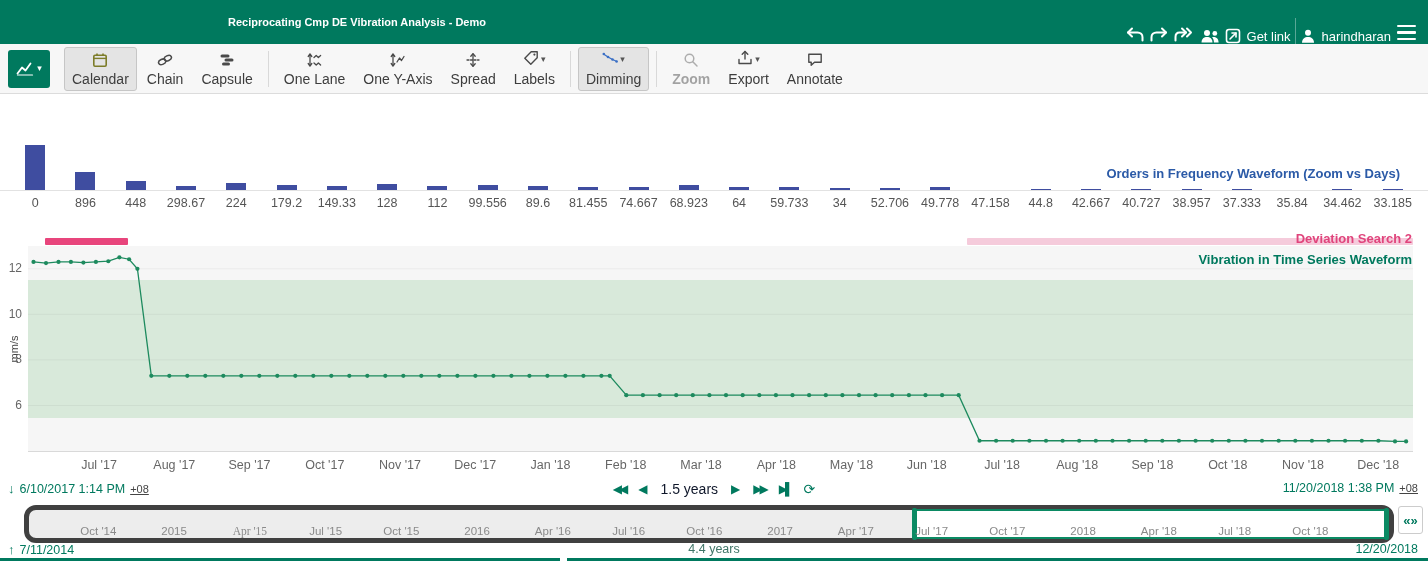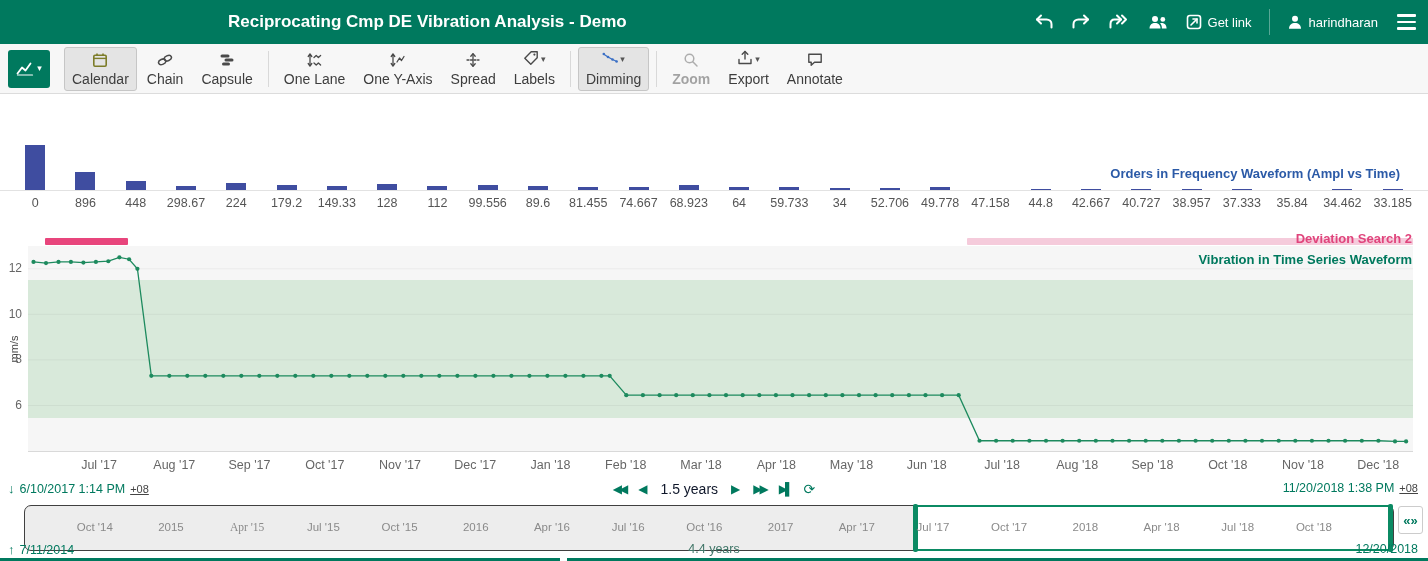--- a/index.html
+++ b/index.html
@@ -1,22 +1,22 @@
 <!DOCTYPE html>
 <html><head>
 <meta charset="utf-8">
 <style>
   * { box-sizing: border-box; }
   html,body { margin:0; padding:0; width:1428px; height:561px; overflow:hidden;
     font-family:"Liberation Sans", sans-serif; background:#fff; }
 
   
   .app-header { position:relative; height:44px; background:#00795e; color:#fff; }
-  .app-title { position:absolute; left:228px; top:0; line-height:44px; font-size:17px; font-weight:bold; }
-  .header-right { position:absolute; right:10px; top:0; height:44px; display:flex; align-items:center; gap:17px; }
+  .app-title { position:absolute; left:228px; top:0; line-height:44px; font-size:11px; font-weight:bold; }
+  .header-right { position:absolute; right:10px; top:0; height:44px; display:flex; align-items:flex-end; gap:4px; }
   .hicon { display:flex; align-items:center; justify-content:center; cursor:pointer; }
   .getlink, .userbox { display:flex; align-items:center; gap:6px; font-size:13px; cursor:pointer; white-space:nowrap; }
   .header-sep { width:1px; height:26px; background:rgba(255,255,255,.35); }
   .hamburger { display:flex; flex-direction:column; gap:4px; cursor:pointer; padding:4px 2px; }
   .hamburger span { width:19px; height:2.5px; background:#fff; border-radius:1px; }
 
   
   .toolbar { height:50px; background:#f7f7f7; border-bottom:1px solid #dcdcdc;
     display:flex; align-items:center; padding:0 8px; gap:2px; }
   .view-btn { width:42px; height:38px; background:#00795e; border-radius:3px; display:flex;
@@ -68,22 +68,22 @@
   .nav-tz { color:#444; font-size:11px; text-decoration:underline; cursor:pointer; }
   .nav-center { position:absolute; left:50%; transform:translateX(-50%); top:3px;
     display:flex; align-items:center; gap:13px; color:#00795e; }
   .nav-btn { cursor:pointer; font-size:12px; color:#00795e; }
   .nav-btn.dbl { letter-spacing:-3px; }
   .nav-btn.refresh { font-size:14px; }
   .duration-label { color:#0f172a; font-size:14px; }
 
   
   .timeline-row { position:relative; height:38px; }
-  .timeline-track { position:absolute; left:24px; right:34px; top:3px; height:46px;
-    background:#ededed; border:1px solid #404040; border-radius:7px; cursor:pointer; }
+  .timeline-track { position:absolute; left:24px; right:34px; top:3px; height:38px;
+    background:#ededed; border:5px solid #404040; border-radius:12px; cursor:pointer; }
   .track-label { position:absolute; transform:translateX(-50%); top:15px; font-size:11.5px; color:#8a8a8a; white-space:nowrap; }
   .timeline-selection { position:absolute; top:-1px; bottom:-1px; background:#fff;
     border:2px solid #0b8a63; border-radius:3px; cursor:grab; }
   .handle { position:absolute; width:5px; top:-3px; bottom:-3px; background:#0b8a63; border-radius:2px; cursor:ew-resize; }
   .handle.left { left:-2px; } .handle.right { right:-2px; }
   .expand-btn { position:absolute; right:5px; top:4px; width:25px; height:28px; border:1px solid #ccc;
     border-radius:3px; background:#fff; color:#00795e; display:flex; align-items:center; justify-content:center;
     font-weight:bold; font-size:13px; cursor:pointer; }
 
   
@@ -293,21 +293,21 @@
     <span class="ticon">
       <svg width="16" height="16" viewBox="0 0 16 16" fill="none" stroke="#4a4a4a" stroke-width="1.4" stroke-linejoin="round">
           <path d="M1.8 2.2 H14.2 V10.2 H7.5 L4.2 13.2 V10.2 H1.8 Z"></path>
         </svg>
     </span>
     <span class="tlabel">Annotate</span>
   </div>
 </div>
 
 <div class="freq-section">
-  <div class="freq-title" style="color: rgb(43, 90, 167);">Orders in Frequency Waveform (Ampl vs Time)</div>
+  <div class="freq-title" style="color: rgb(43, 90, 167);">Orders in Frequency Waveform (Zoom vs Days)</div>
   <div class="freq-bars">
       <div class="freq-cell">
         <div class="freq-bar" style="height: 45px; background: rgb(63, 77, 160);"></div>
       </div>
       <div class="freq-cell">
         <div class="freq-bar" style="height: 18px; background: rgb(63, 77, 160);"></div>
       </div>
       <div class="freq-cell">
         <div class="freq-bar" style="height: 9px; background: rgb(63, 77, 160);"></div>
       </div>

